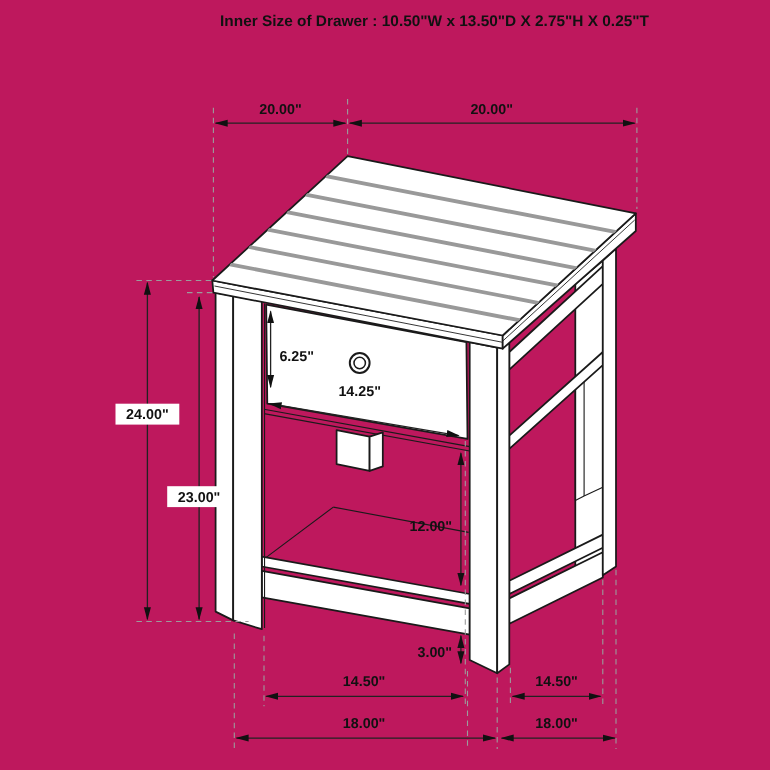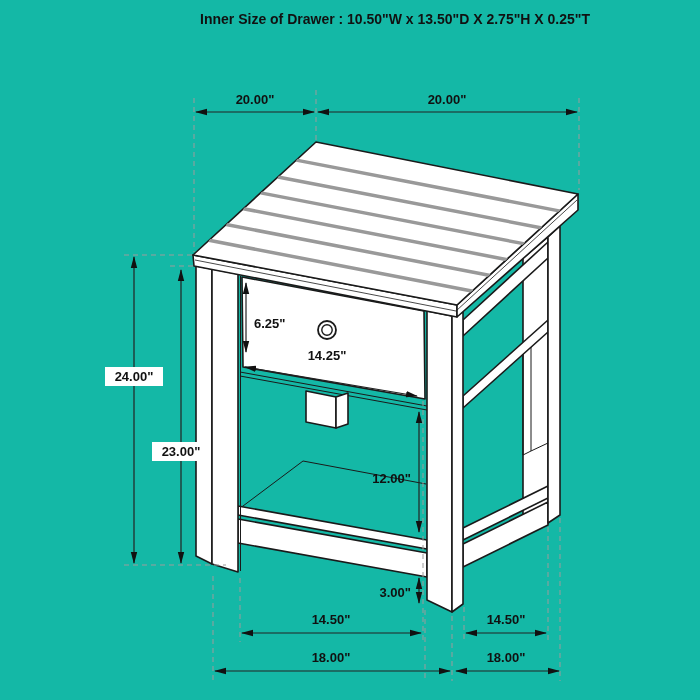--- a/index.html
+++ b/index.html
@@ -1,16 +1,16 @@
 <!DOCTYPE html>
 <html><head>
 <meta charset="utf-8">
 <style>
   html,body{margin:0;padding:0;background:#fff;}
-  .page{position:relative;width:700px;height:700px;background:#14b8a6;overflow:hidden;
+  .page{position:relative;width:700px;height:700px;background:#be185d;overflow:hidden;
         font-family:"Liberation Sans",sans-serif;}
   svg{display:block;}
   .lbl{font:bold 13px "Liberation Sans",sans-serif;fill:#111;}
   .title{font:bold 14px "Liberation Sans",sans-serif;fill:#111;}
   .o{fill:#fff;stroke:#1a1a1a;stroke-width:1.6;stroke-linejoin:round;}
   .t{fill:none;stroke:#1a1a1a;stroke-width:1;}
   .thin{fill:none;stroke:#1a1a1a;stroke-width:0.8;}
   .plank{fill:none;stroke:#999;stroke-width:3.5;}
   .dim{fill:none;stroke:#222;stroke-width:1.2;}
   .ext{fill:none;stroke:#9c9c9c;stroke-width:1;stroke-dasharray:5 4;}

